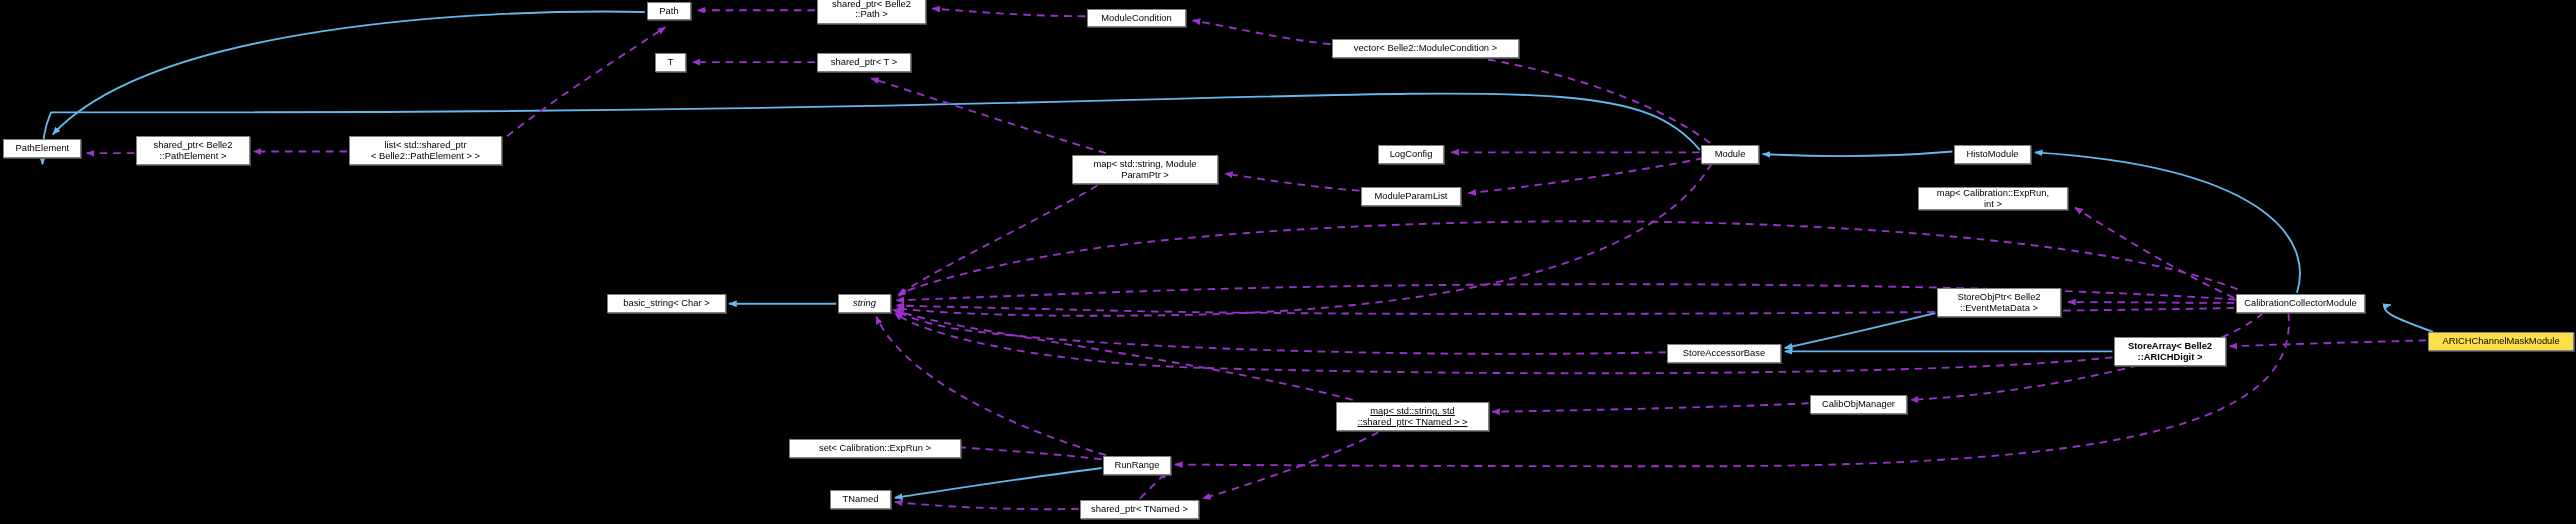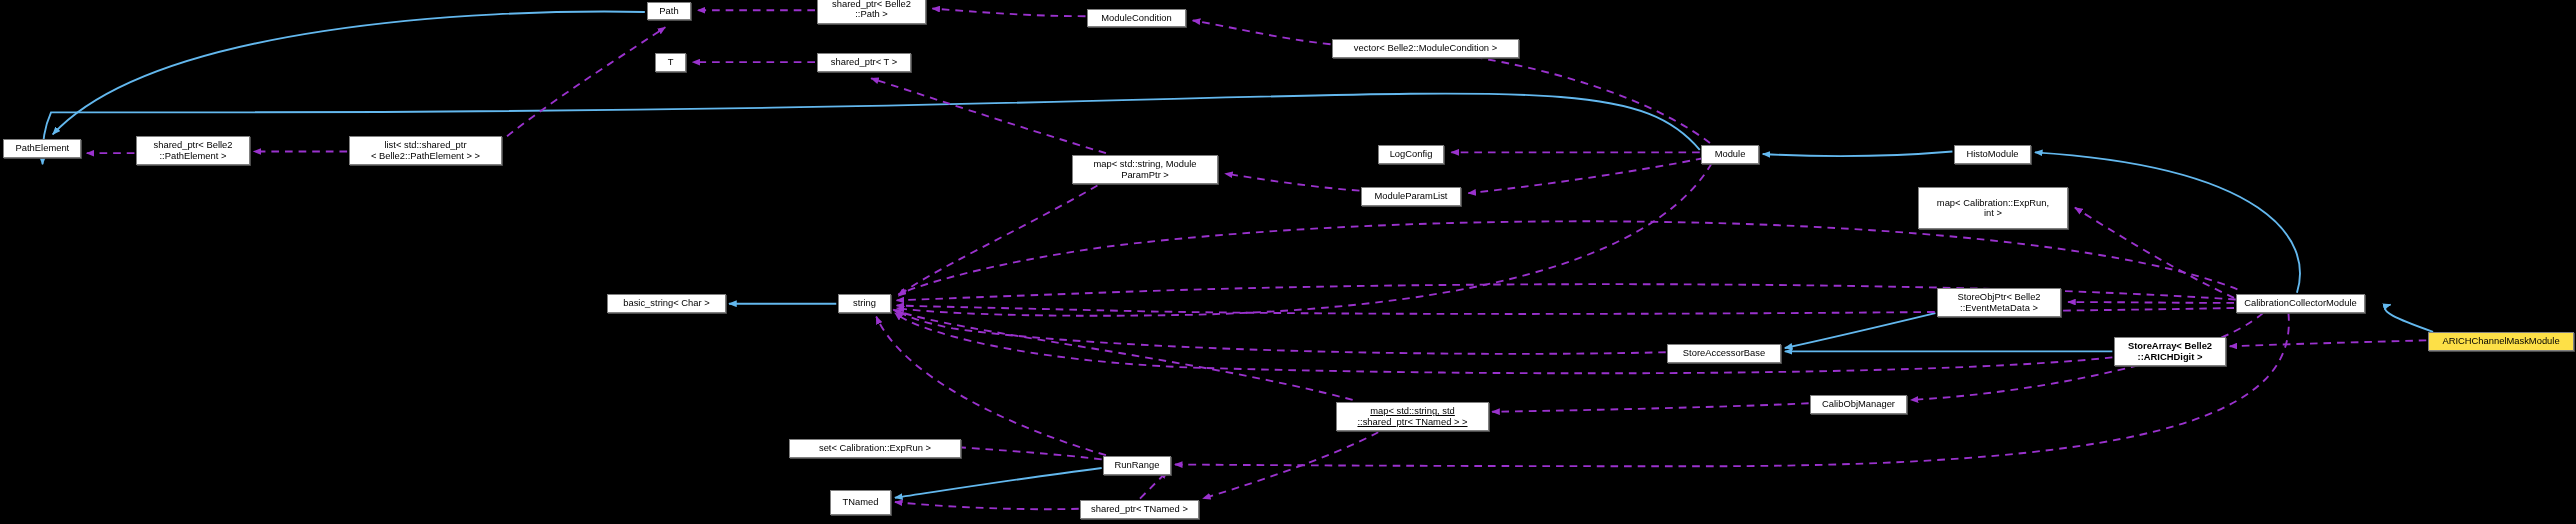--- a/index.html
+++ b/index.html
@@ -122,33 +122,33 @@
   <div class="node" style="left: 1087px; top: 8.5px; width: 99px; height: 18.7px;"><span class="node-label">ModuleCondition</span></div>
   <div class="node" style="left: 1332px; top: 39px; width: 187px; height: 18.7px;"><span class="node-label">vector&lt; Belle2::ModuleCondition &gt;</span></div>
   <div class="node" style="left: 655px; top: 53px; width: 31px; height: 18.7px;"><span class="node-label">T</span></div>
   <div class="node" style="left: 817px; top: 53px; width: 94px; height: 18.7px;"><span class="node-label">shared_ptr&lt; T &gt;</span></div>
   <div class="node" style="left: 1072px; top: 155px; width: 146px; height: 29px;"><span class="node-label">map&lt; std::string, Module
 ParamPtr &gt;</span></div>
   <div class="node" style="left: 1378px; top: 145px; width: 66px; height: 18.7px;"><span class="node-label">LogConfig</span></div>
   <div class="node" style="left: 1701px; top: 145px; width: 58px; height: 18.7px; justify-content: center;"><span class="node-label">Module</span></div>
   <div class="node" style="left: 1361px; top: 187px; width: 100px; height: 18.7px;"><span class="node-label">ModuleParamList</span></div>
   <div class="node" style="left: 1954px; top: 145px; width: 77px; height: 18.7px;"><span class="node-label">HistoModule</span></div>
-  <div class="node" style="left: 1918px; top: 187px; width: 150px; height: 42px;"><span class="node-label">map&lt; Calibration::ExpRun,
+  <div class="node" style="left: 1918px; top: 187px; width: 150px; height: 23px;"><span class="node-label">map&lt; Calibration::ExpRun,
 int &gt;</span></div>
   <div class="node" style="left: 607px; top: 294px; width: 119px; height: 18.7px;"><span class="node-label">basic_string&lt; Char &gt;</span></div>
-  <div class="node" style="left: 838px; top: 294px; width: 53px; height: 18.7px;"><span class="node-label">string</span></div>
+  <div class="node" style="left: 838px; top: 294px; width: 53px; height: 18.7px; font-style: italic;"><span class="node-label">string</span></div>
   <div class="node" style="left: 1937px; top: 288px; width: 124px; height: 29px;"><span class="node-label">StoreObjPtr&lt; Belle2
 ::EventMetaData &gt;</span></div>
   <div class="node" style="left: 2236px; top: 294px; width: 129px; height: 18.7px;"><span class="node-label">CalibrationCollectorModule</span></div>
   <div class="node highlight" style="left: 2428px; top: 332px; width: 146px; height: 18.7px;"><span class="node-label">ARICHChannelMaskModule</span></div>
   <div class="node" style="left: 1667px; top: 344px; width: 114px; height: 18.7px;"><span class="node-label">StoreAccessorBase</span></div>
   <div class="node" style="left: 2114px; top: 337px; width: 112px; height: 29px; font-weight: bold;"><span class="node-label">StoreArray&lt; Belle2
 ::ARICHDigit &gt;</span></div>
   <div class="node" style="left: 1336px; top: 402px; width: 153px; height: 29px; text-decoration: underline;"><span class="node-label">map&lt; std::string, std
 ::shared_ptr&lt; TNamed &gt; &gt;</span></div>
   <div class="node" style="left: 1810px; top: 395px; width: 97px; height: 18.7px;"><span class="node-label">CalibObjManager</span></div>
   <div class="node" style="left: 789px; top: 439px; width: 172px; height: 18.7px;"><span class="node-label">set&lt; Calibration::ExpRun &gt;</span></div>
   <div class="node" style="left: 1103px; top: 456px; width: 68px; height: 18.7px;"><span class="node-label">RunRange</span></div>
-  <div class="node" style="left: 830px; top: 490px; width: 61px; height: 25px;"><span class="node-label">TNamed</span></div>
+  <div class="node" style="left: 830px; top: 490px; width: 61px; height: 19px;"><span class="node-label">TNamed</span></div>
   <div class="node" style="left: 1080px; top: 500px; width: 119px; height: 18.7px;"><span class="node-label">shared_ptr&lt; TNamed &gt;</span></div>
 
 </div>
 
 
 </body></html>

